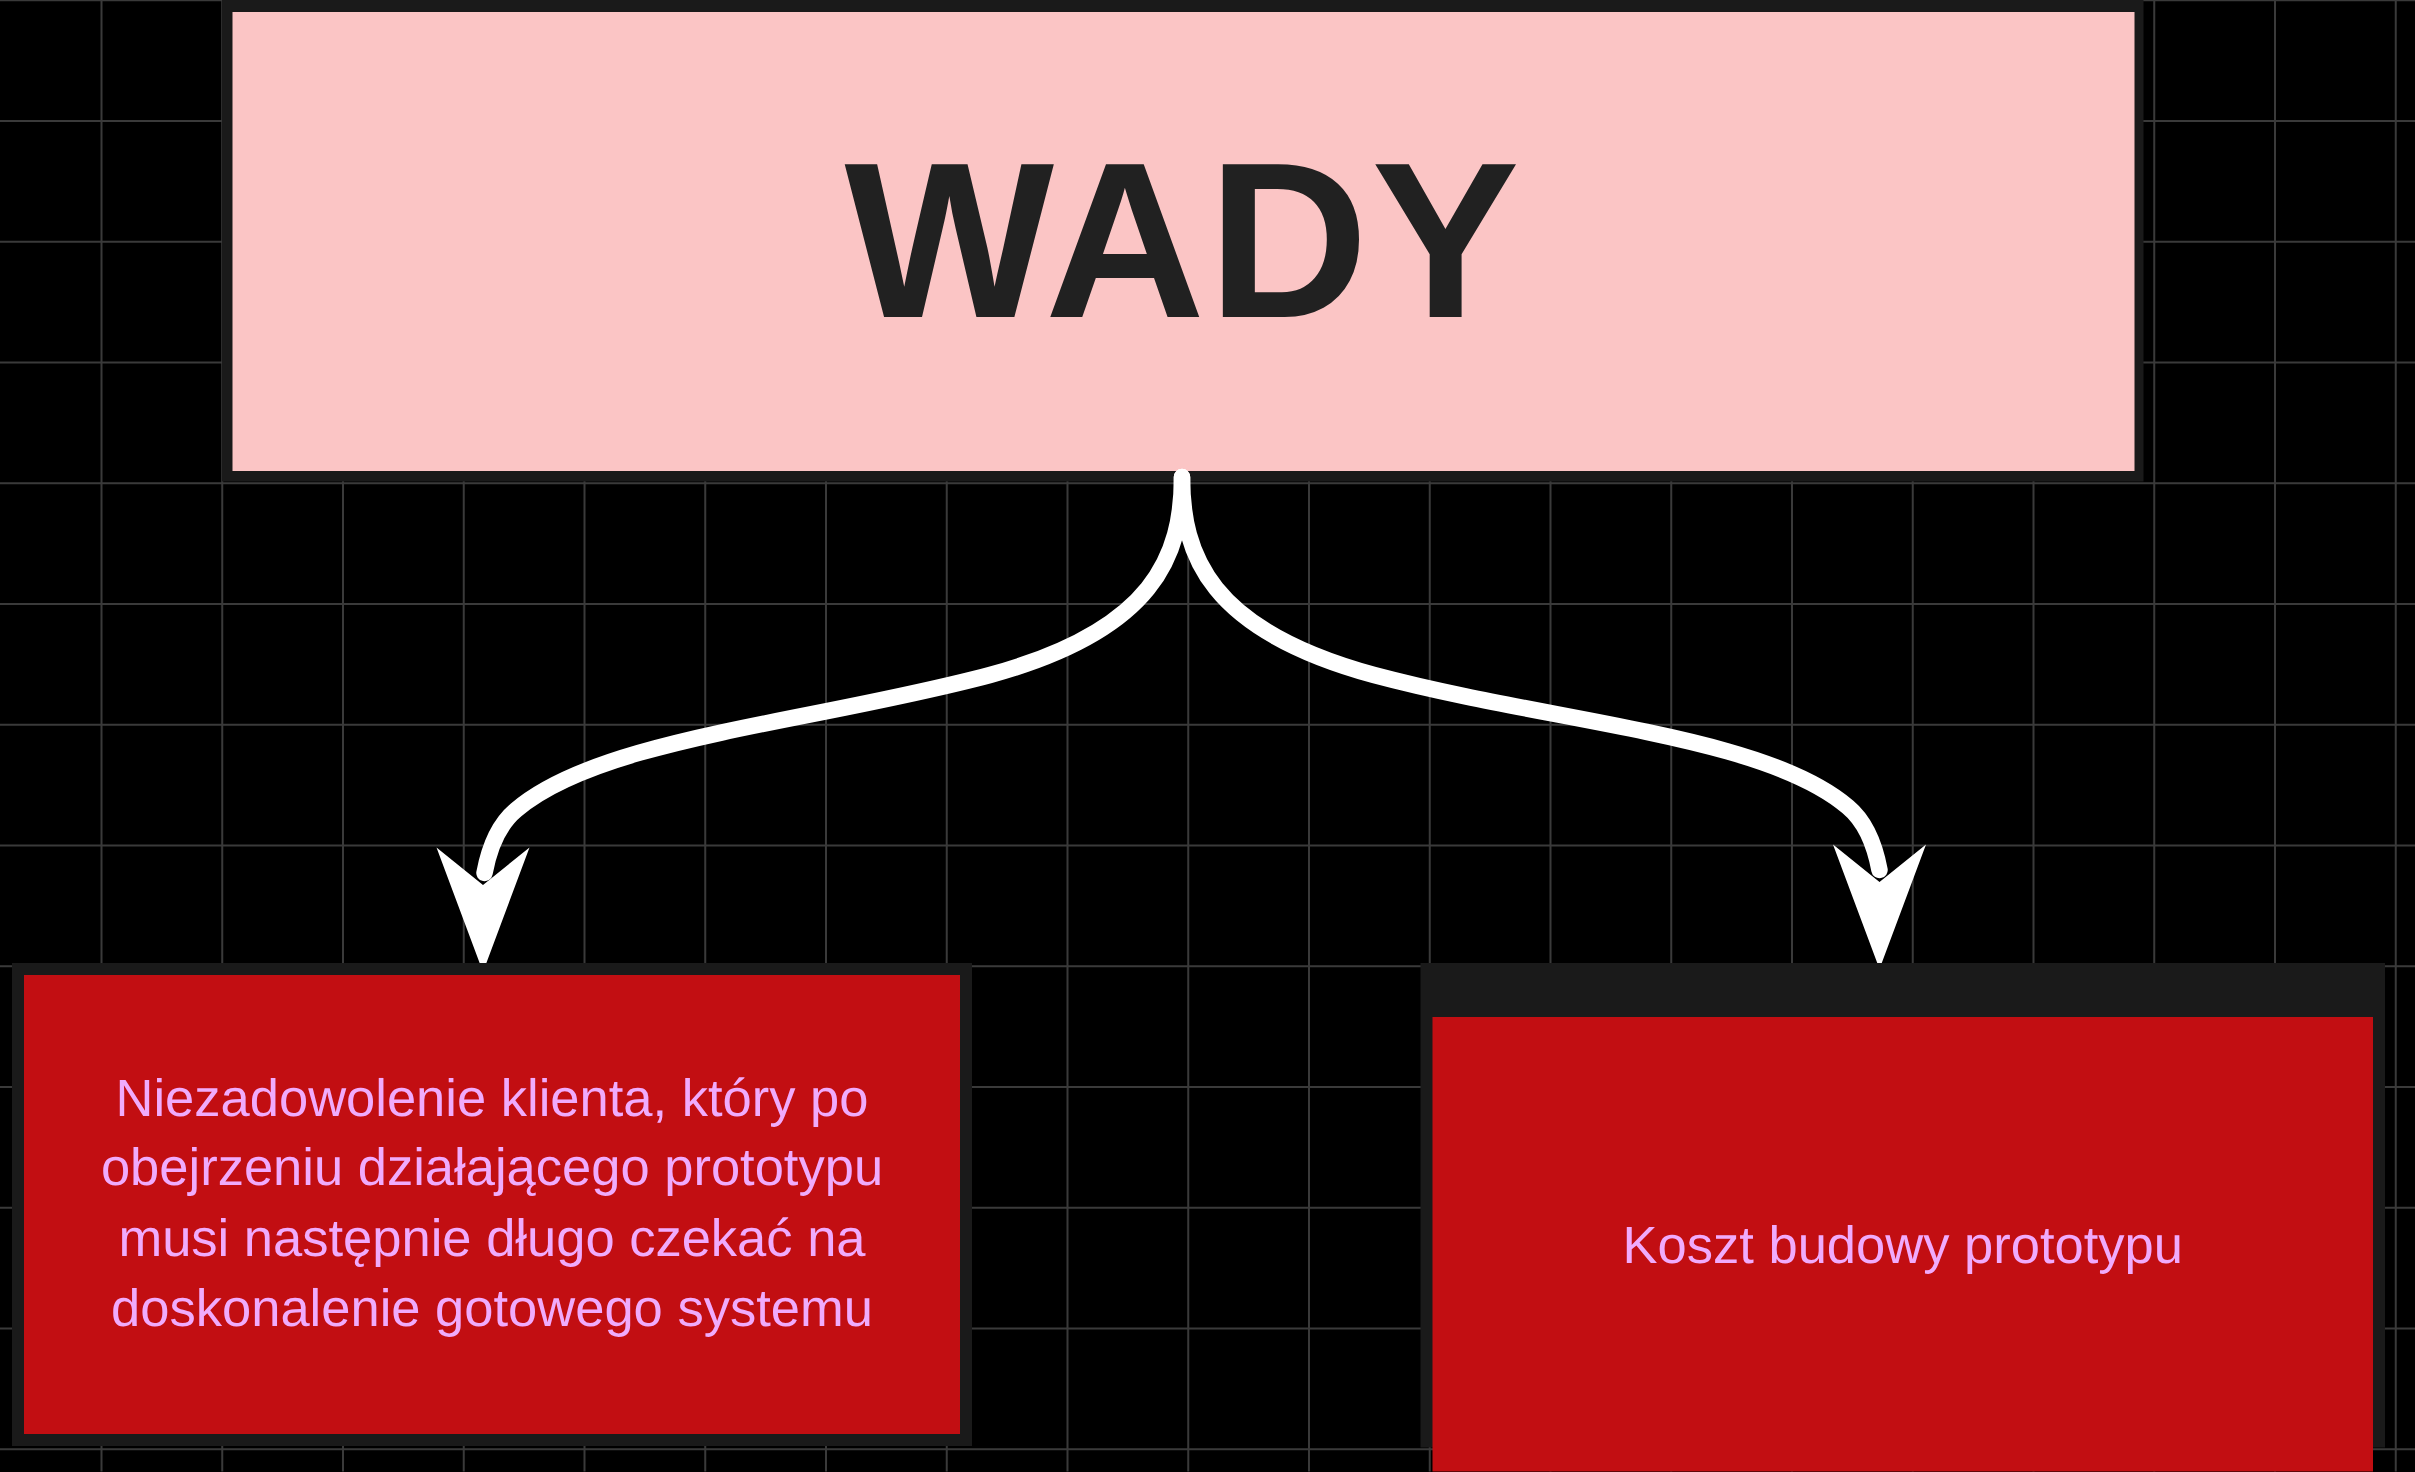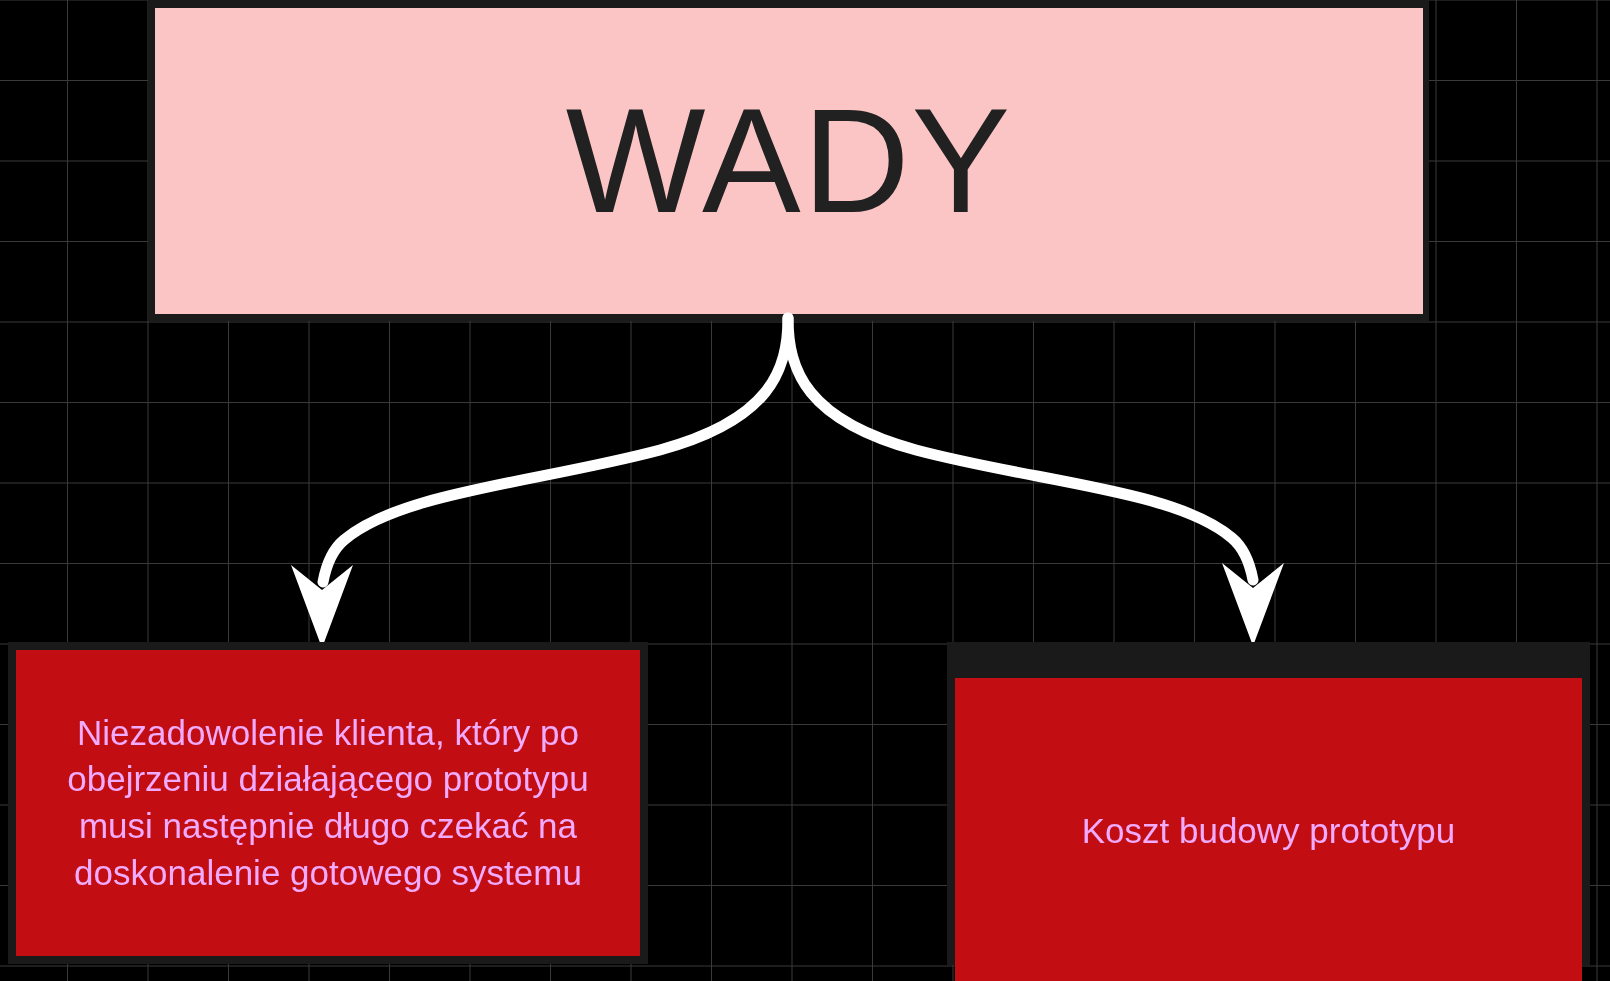--- a/index.html
+++ b/index.html
@@ -52,21 +52,21 @@
   }
   #title-frame {
     left: 148px;
     top: 0px;
     width: 1281px;
     height: 321px;
   }
   #title-text {
     color: #212121;
     font-size: 148px;
-    font-weight: normal;
+    font-weight: bold;
     letter-spacing: 2px;
     line-height: 1;
     user-select: none;
   }
 
   #con-left-node {
     left: 16px;
     top: 650px;
     width: 624px;
     height: 306px;

